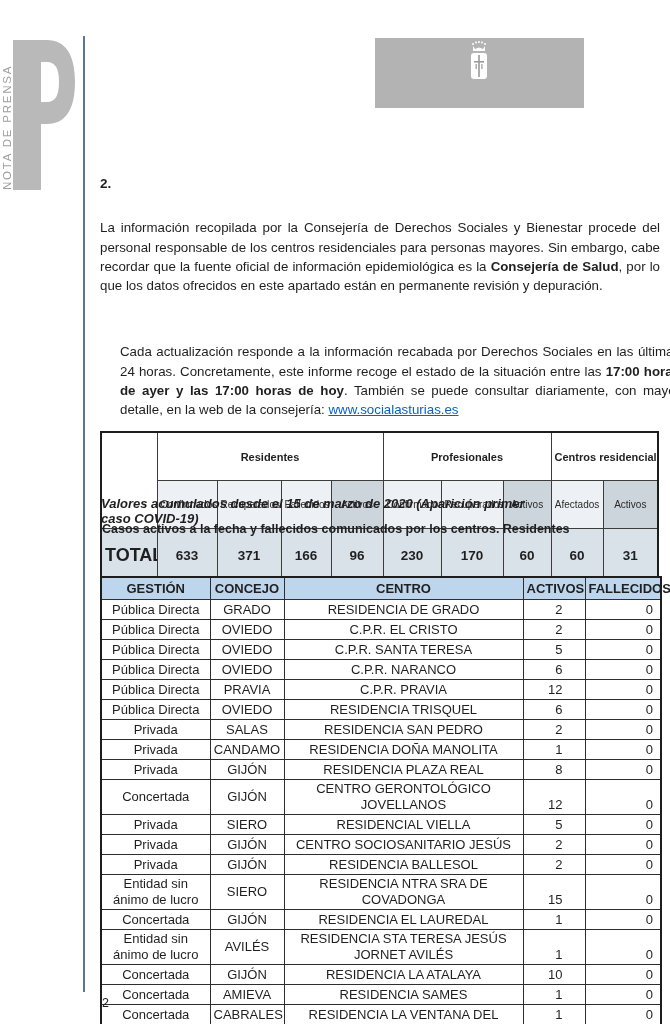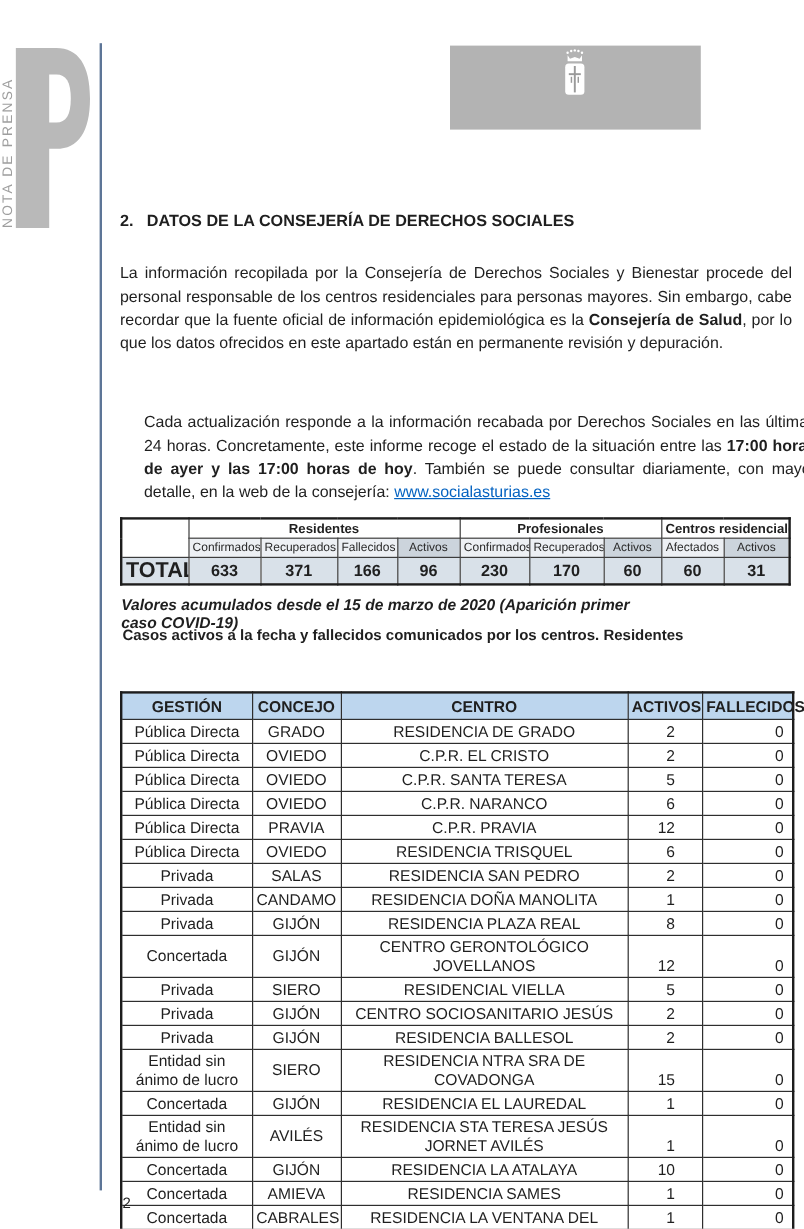--- a/index.html
+++ b/index.html
@@ -43,21 +43,21 @@
   }
   .para-1{top:205px;}
   .para-2{top:329px;margin-left:20px;}
   .weblink{color:var(--link-blue,#0563c1);text-decoration:underline;}
   
   .sum-table{
     position:absolute;left:100px;top:431px;width:557px;
     border-collapse:collapse;table-layout:fixed;
     border:2px solid #1d1d1d;
   }
-  .sum-table td,.sum-table th{border:1px solid #3c3c3c;padding:0 3px;overflow:hidden;white-space:nowrap;}
+  .sum-table td,.sum-table th{border:1px solid #3c3c3c;padding:16px 3px;overflow:hidden;white-space:nowrap;}
   .sum-group{font-size:11px;font-weight:bold;text-align:center;height:15px;background:#ffffff;}
   .sum-sub{font-size:10px;text-align:center;height:15px;background:var(--cell-light,#edf0f4);color:#2a2a2a;font-weight:normal;}
   .sum-sub.dark{background:var(--cell-dark,#ccd4dc);}
   .sum-corner{background:#ffffff;}
   .sum-total-label{font-size:18px;font-weight:bold;background:var(--cell-total,#d9e1e9);height:19px;text-align:center;padding-left:4px;}
   .sum-val{font-size:13.5px;font-weight:bold;text-align:center;padding-right:7px;background:var(--cell-total,#d9e1e9);}
   .sum-note{
     position:absolute;left:101px;top:497px;width:452px;
     font-size:13px;font-weight:bold;line-height:14.5px;font-style:italic;
   }
@@ -112,21 +112,20 @@
       <rect x="12.2" y="15" width="1.6" height="22" fill="#9a9a9a"></rect>
       <rect x="8" y="21" width="10" height="1.6" fill="#9a9a9a"></rect>
       <rect x="9.6" y="24" width="1.2" height="5" fill="#9a9a9a"></rect>
       <rect x="15.3" y="24" width="1.2" height="5" fill="#9a9a9a"></rect>
     </svg>
   </div>
 </div>
 
 <div class="heading">
   <span class="num">2.</span>
-  <span>DATOS DE LA CONSEJERÍA DE DERECHOS SOCIALES</span>
 </div>
 
 <p class="para para-1"><span>La información recopilada por la Consejería de Derechos Sociales y Bienestar procede del personal responsable de los centros residenciales para personas mayores. Sin embargo, cabe recordar que la fuente oficial de información epidemiológica es la </span><b>Consejería de Salud</b><span>, por lo que los datos ofrecidos en este apartado están en permanente revisión y depuración.</span></p>
 
 <p class="para para-2"><span>Cada actualización responde a la información recabada por Derechos Sociales en las últimas 24 horas. Concretamente, este informe recoge el estado de la situación entre las </span><b>17:00 horas de ayer y las 17:00 horas de hoy</b><span>. También se puede consultar diariamente, con mayor detalle, en la web de la consejería: </span><a class="weblink" href="#">www.socialasturias.es</a></p>
 
 <table class="sum-table">
   <colgroup>
     <col style="width:56px">
       <col style="width:60px">

